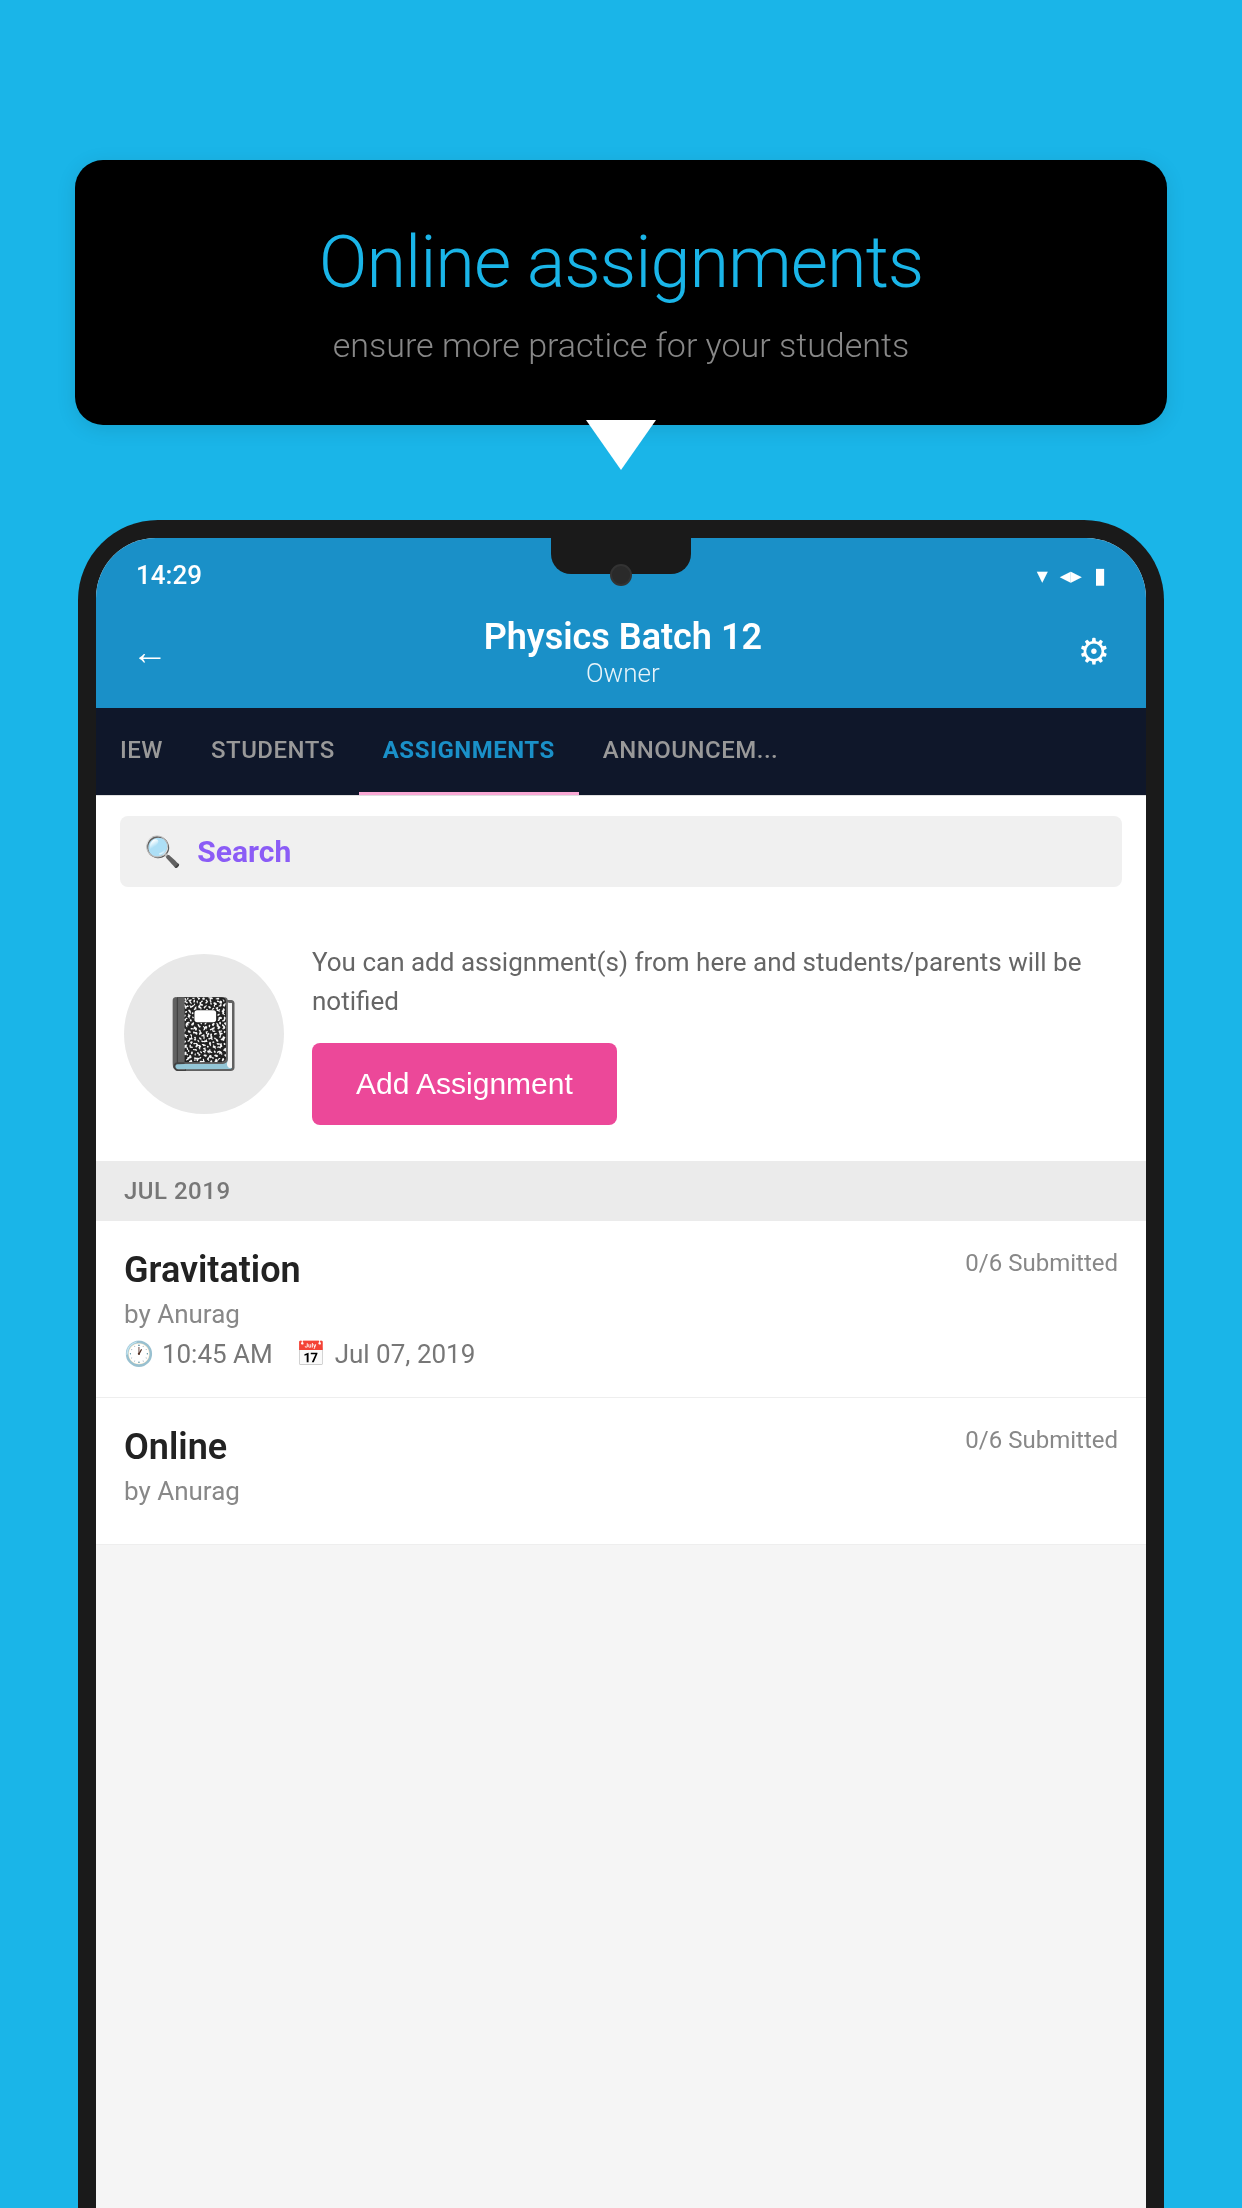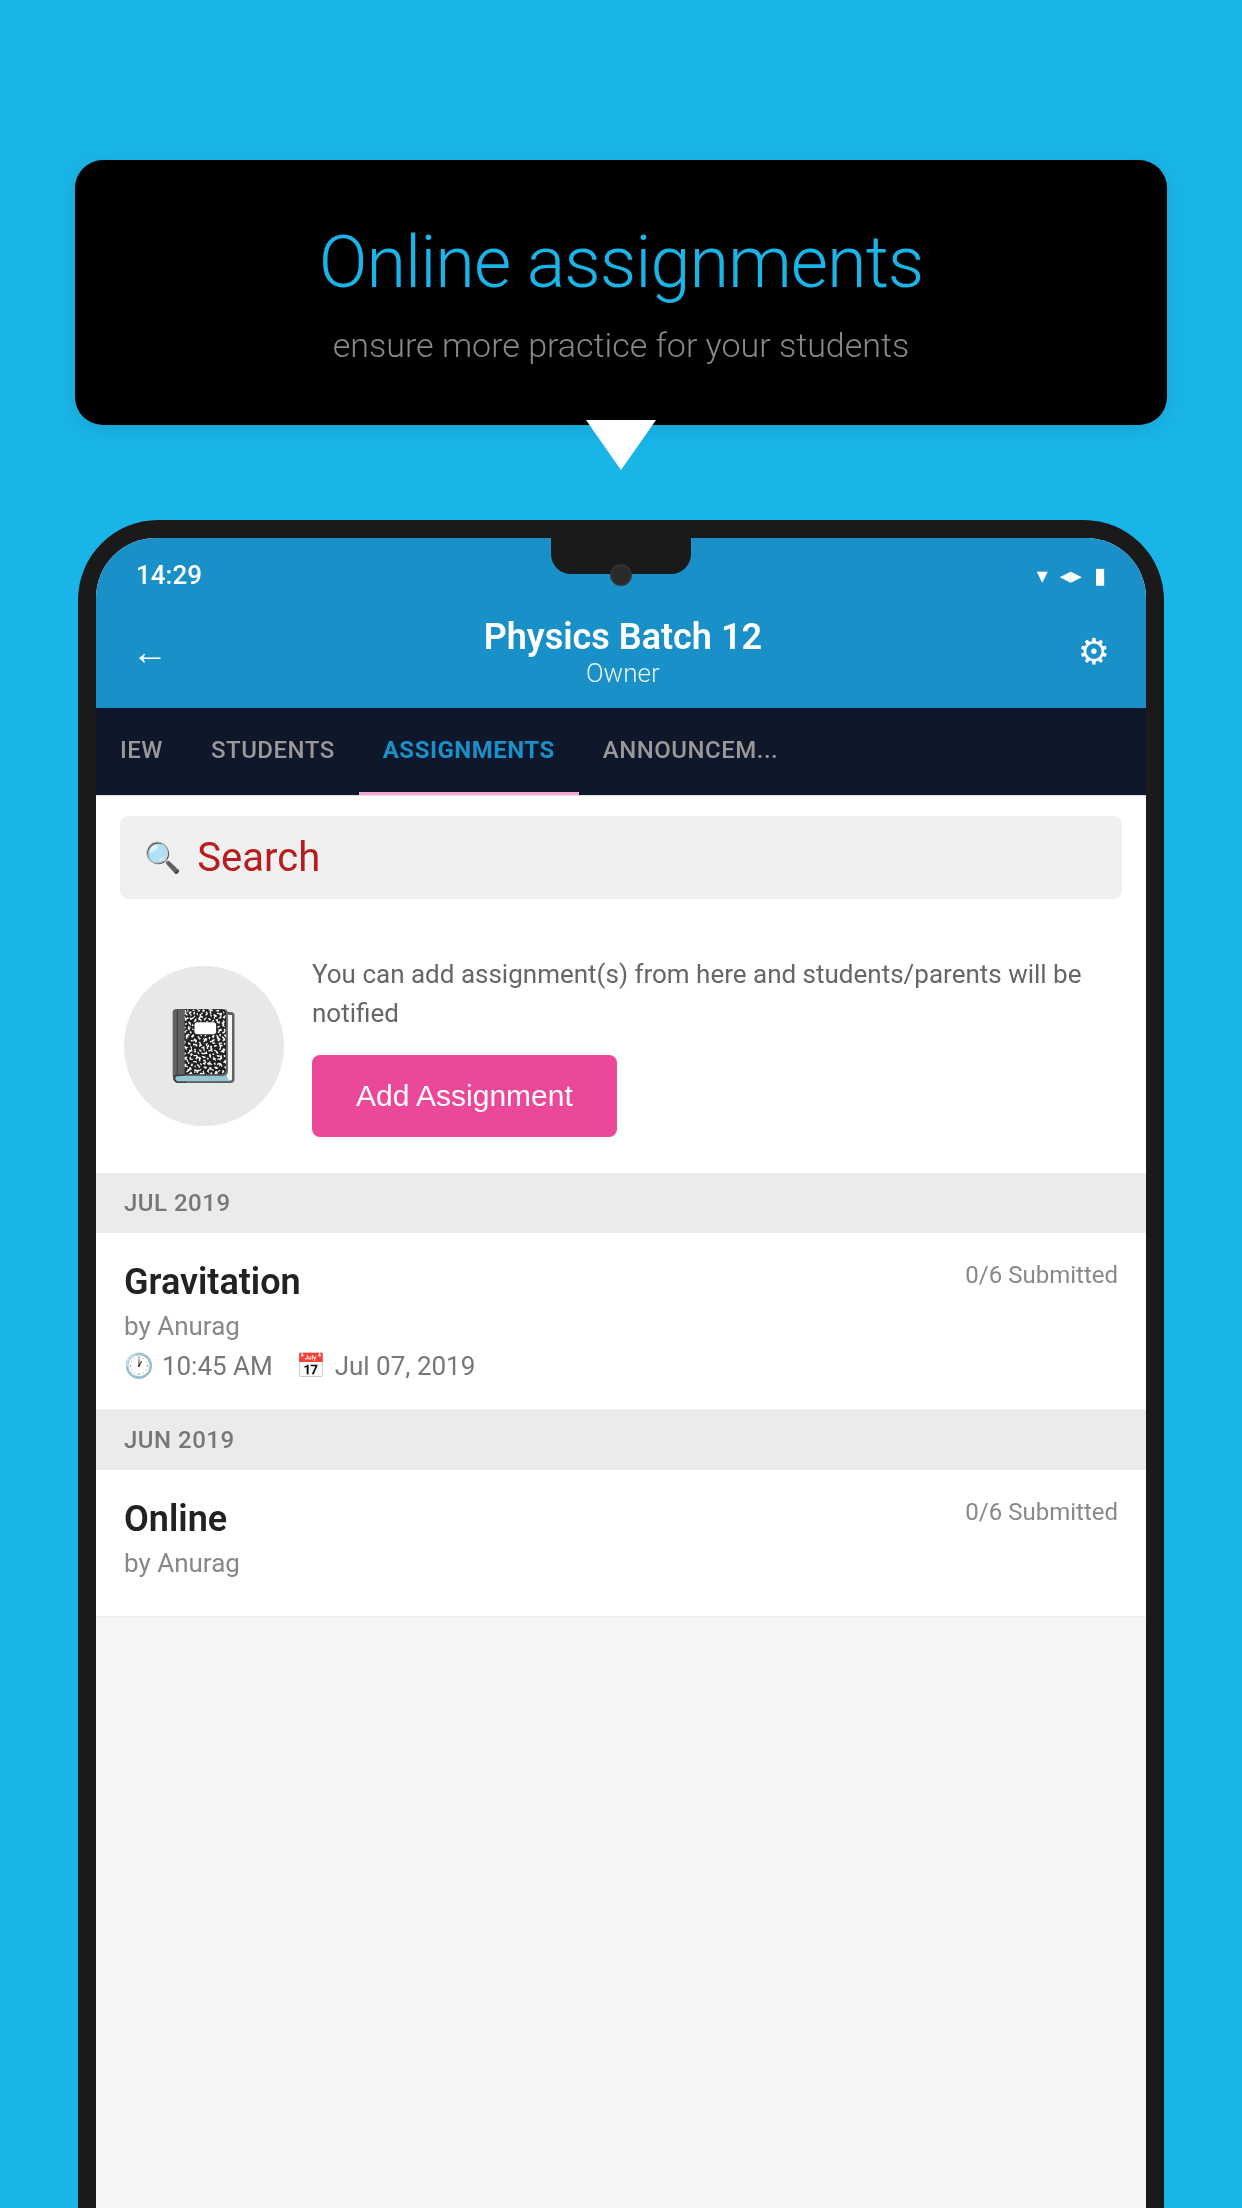--- a/index.html
+++ b/index.html
@@ -193,22 +193,23 @@
       display: flex;
       align-items: center;
       padding: 18px 24px;
       gap: 16px;
     }
     .search-icon-svg {
       color: #999;
       font-size: 30px;
     }
     .search-placeholder {
-      font-size: 40px;
-      color: #b91c1c;
+      font-size: 30px;
+      color: #8b5cf6;
+      font-weight: bold;
     }
 
     
     .add-assignment-card {
       background: white;
       margin: 0;
       padding: 36px 28px;
       display: flex;
       align-items: center;
       gap: 28px;
@@ -372,21 +373,20 @@
               <span class="meta-icon">🕐</span>
               <span>10:45 AM</span>
             </div>
             <div class="meta-item">
               <span class="meta-icon">📅</span>
               <span>Jul 07, 2019</span>
             </div>
           </div>
         </div>
 
-        <div class="month-divider">JUN 2019</div>
 
         <div class="assignment-item">
           <div class="assignment-row-top">
             <span class="assignment-name">Online</span>
             <span class="submitted-count">0/6 Submitted</span>
           </div>
           <div class="assignment-author">by Anurag</div>
         </div>
 
       </div>

